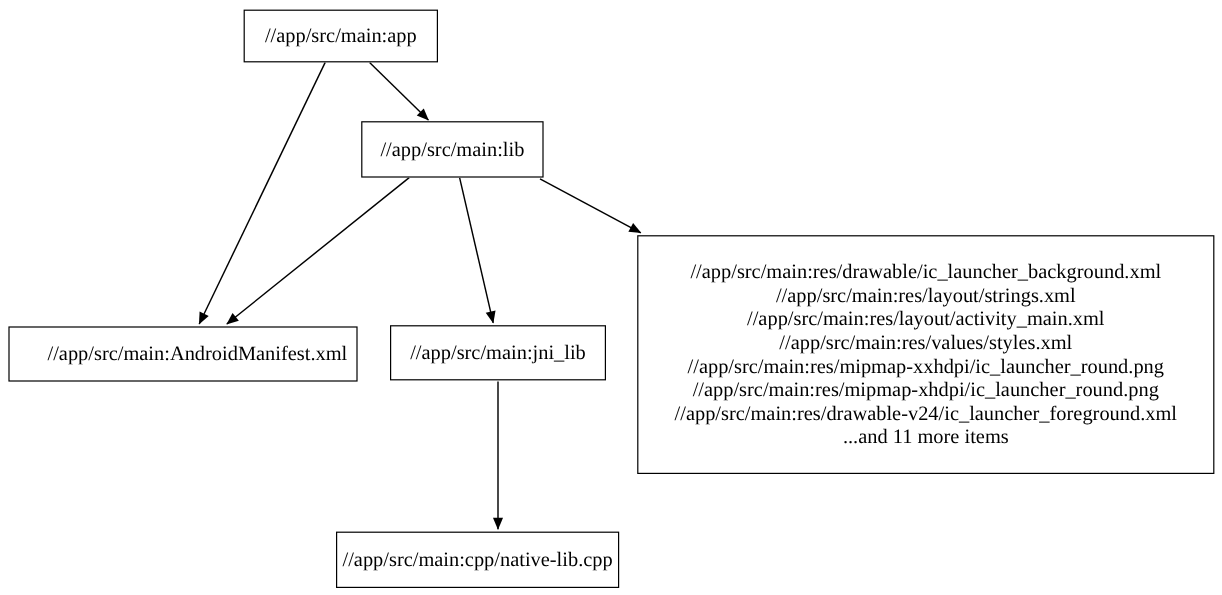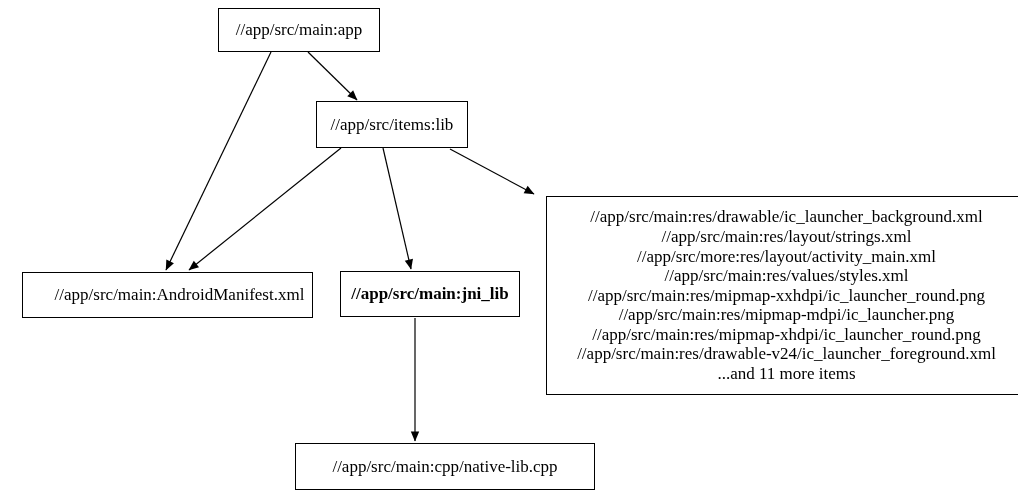--- a/index.html
+++ b/index.html
@@ -33,21 +33,20 @@
     box-sizing: border-box;
     border: 1px solid #000000;
     background: #ffffff;
     display: flex;
     align-items: center;
     justify-content: center;
     font-size: 17px;
     text-align: center;
     white-space: nowrap;
     line-height: 1.15;
-    margin-left: 15px;
   }
   .node.multiline {
     flex-direction: column;
     justify-content: center;
     padding: 2px 6px;
     font-family: Liberation Serif, serif;
   }
   .node.multiline .res-line {
     display: block;
     line-height: 19.6px;
@@ -72,40 +71,39 @@
     <line x1="383" y1="148" x2="411" y2="269" marker-end="url(#arrowhead)"></line>
     <line x1="450" y1="149" x2="534" y2="194" marker-end="url(#arrowhead)"></line>
     <line x1="415" y1="318" x2="415" y2="441" marker-end="url(#arrowhead)"></line>
   </svg>
 
   <div class="node" style="left:203px; top:8px; width:162px; height:44px;">
     <span>//app/src/main:app</span>
   </div>
 
   <div class="node" style="left:301px; top:101px; width:152px; height:47px;">
-    <span>//app/src/items:lib</span>
+    <span>//app/src/main:lib</span>
   </div>
 
   <div class="node" style="left:7px; top:272px; width:291px; height:46px;padding-left:24px;">
     <span>//app/src/main:AndroidManifest.xml</span>
   </div>
 
-  <div class="node" style="left:325px; top:271px; width:180px; height:46px;font-weight:bold;">
+  <div class="node" style="left:325px; top:271px; width:180px; height:46px;">
     <span>//app/src/main:jni_lib</span>
   </div>
 
   <div class="node multiline" style="left:531px; top:196px; width:481px; height:199px;">
     <span class="res-line">//app/src/main:res/drawable/ic_launcher_background.xml</span>
     <span class="res-line">//app/src/main:res/layout/strings.xml</span>
-    <span class="res-line">//app/src/more:res/layout/activity_main.xml</span>
+    <span class="res-line">//app/src/main:res/layout/activity_main.xml</span>
     <span class="res-line">//app/src/main:res/values/styles.xml</span>
     <span class="res-line">//app/src/main:res/mipmap-xxhdpi/ic_launcher_round.png</span>
-    <span class="res-line">//app/src/main:res/mipmap-mdpi/ic_launcher.png</span>
     <span class="res-line">//app/src/main:res/mipmap-xhdpi/ic_launcher_round.png</span>
     <span class="res-line">//app/src/main:res/drawable-v24/ic_launcher_foreground.xml</span>
     <span class="res-line">...and 11 more items</span>
   </div>
 
-  <div class="node" style="left:280px; top:443px; width:300px; height:47px;">
+  <div class="node" style="left:280px; top:443px; width:236px; height:47px;">
     <span>//app/src/main:cpp/native-lib.cpp</span>
   </div>
 
 </div>
 
 </body></html>

